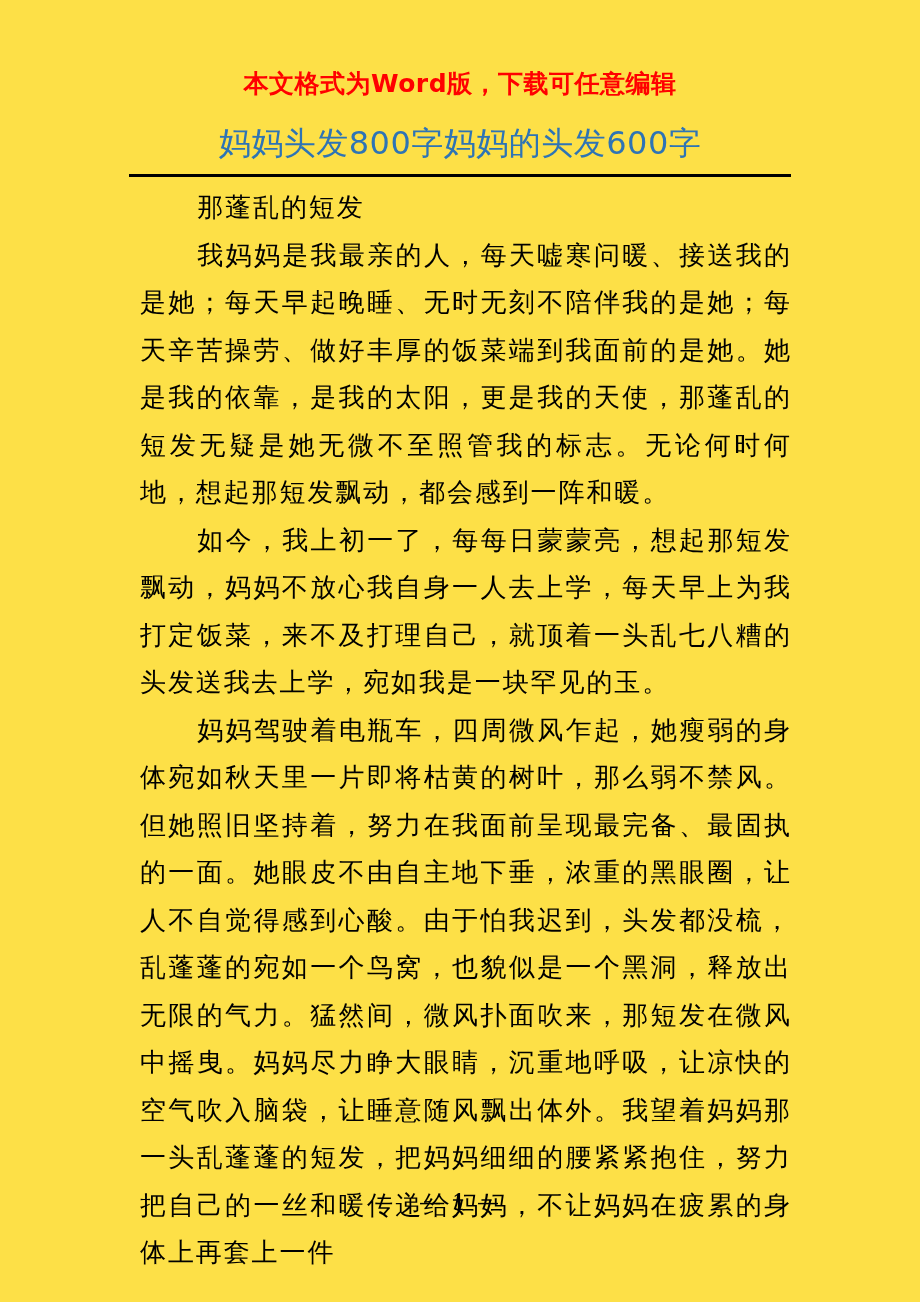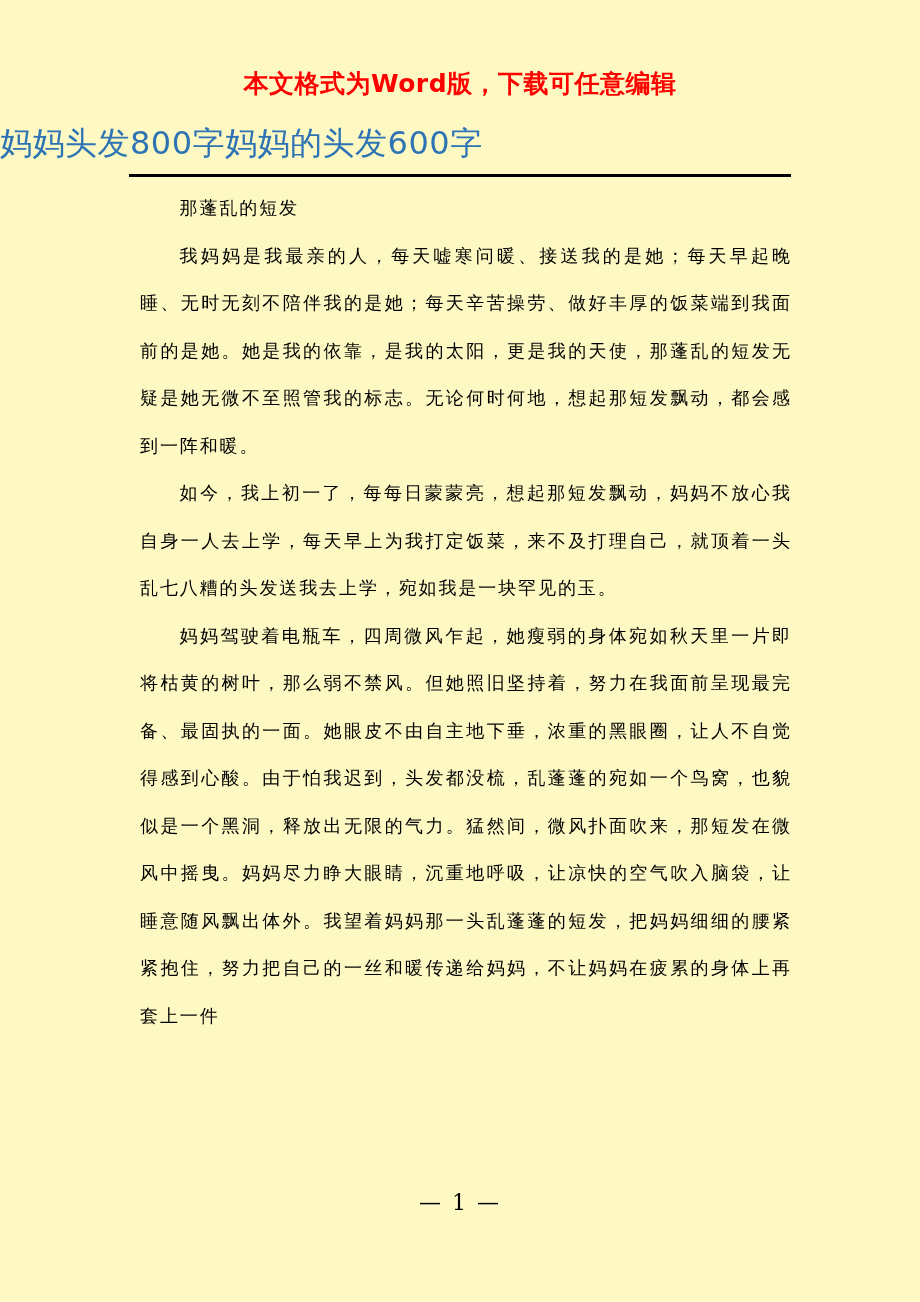--- a/index.html
+++ b/index.html
@@ -13,59 +13,59 @@
       position: relative;
       overflow: hidden;
       font-family: "DejaVu Serif", "Liberation Serif", serif;
       color: #000000;
     }
     .page {
       position: absolute;
       left: 0; top: 0;
       width: 920px;
       height: 1302px;
-      background: #fef9c3;
+      background: #fde047;
     }
     .notice {
       position: absolute;
       left: 0;
       width: 920px;
       top: 64px;
       text-align: center;
       font-family: "DejaVu Sans", "Liberation Sans", sans-serif;
       font-weight: bold;
       font-size: 25px;
       line-height: 40px;
       letter-spacing: 0.5px;
     }
     .doc-title {
       position: absolute;
       left: 0;
       width: 920px;
       top: 118px;
-      text-align: left;
+      text-align: center;
       font-family: "DejaVu Sans", "Liberation Sans", sans-serif;
       font-size: 32px;
       line-height: 50px;
       letter-spacing: 0.5px;
     }
     .rule {
       position: absolute;
       left: 129px;
       width: 662px;
       top: 174px;
       height: 3px;
       background: #000000;
     }
     .body-text {
       position: absolute;
       left: 140px;
       top: 184px;
       width: 652px;
-      font-size: 18px;
+      font-size: 26px;
       line-height: 47.5px;
       letter-spacing: 1.9px;
       text-align: justify;
     }
     .body-text p {
       margin: 0;
       text-indent: 2.2em;
     }
     .footer {
       position: absolute;

